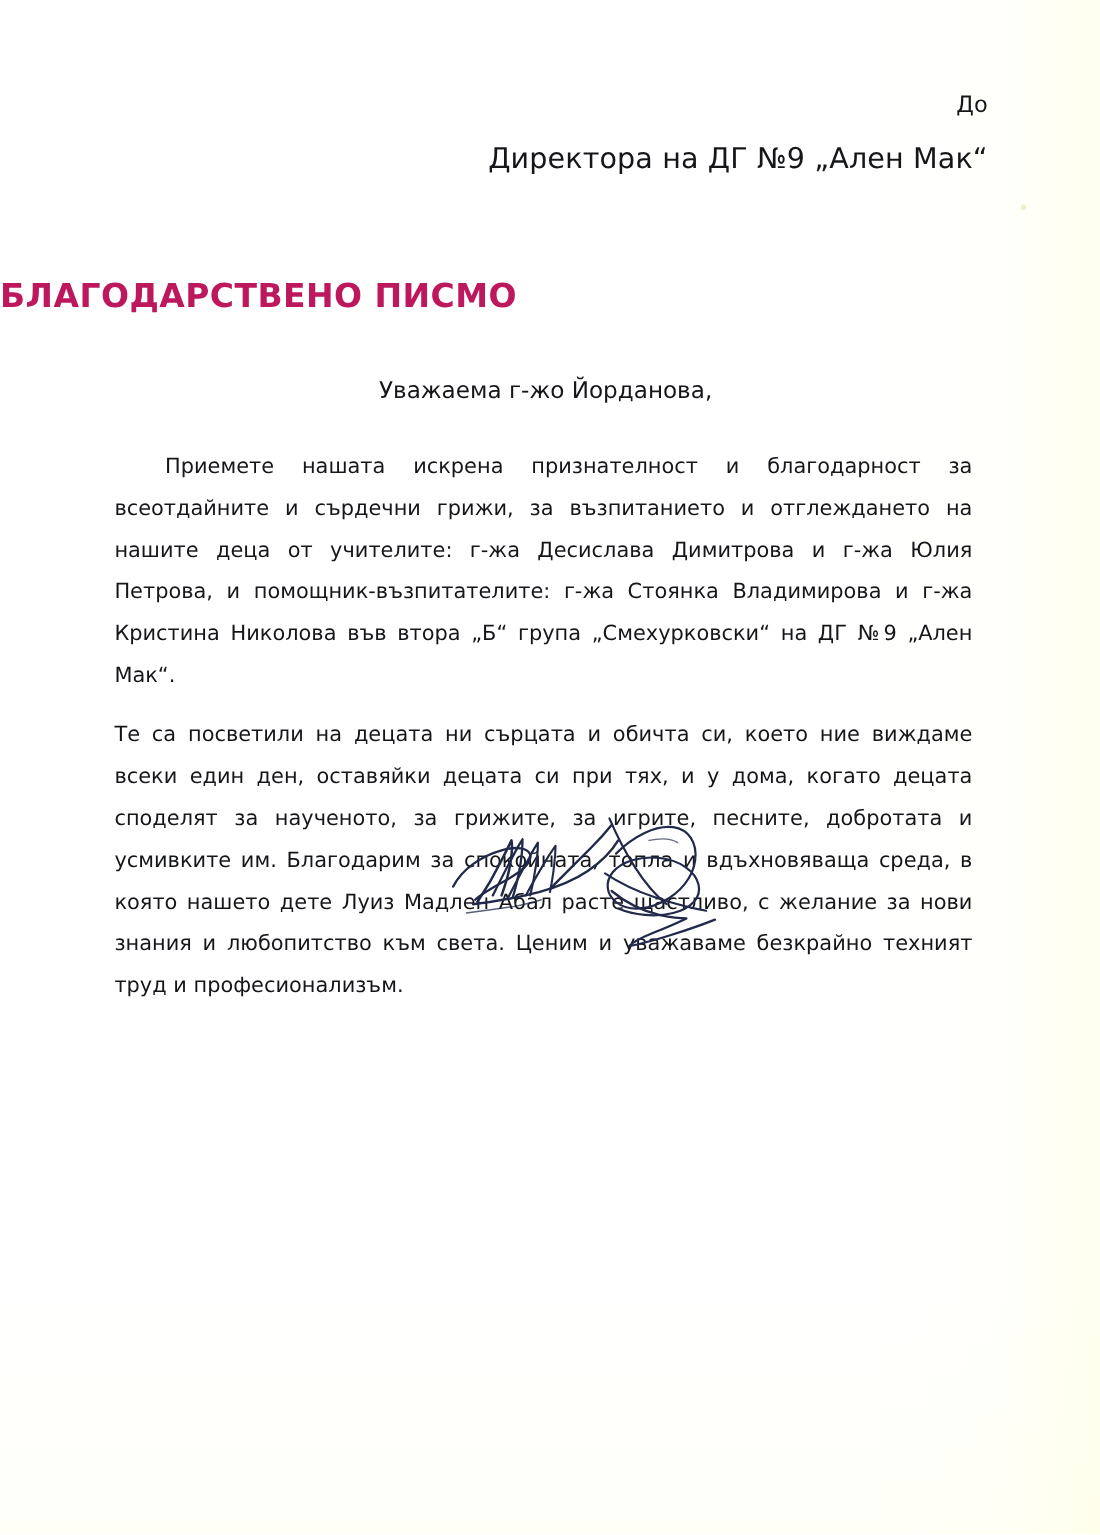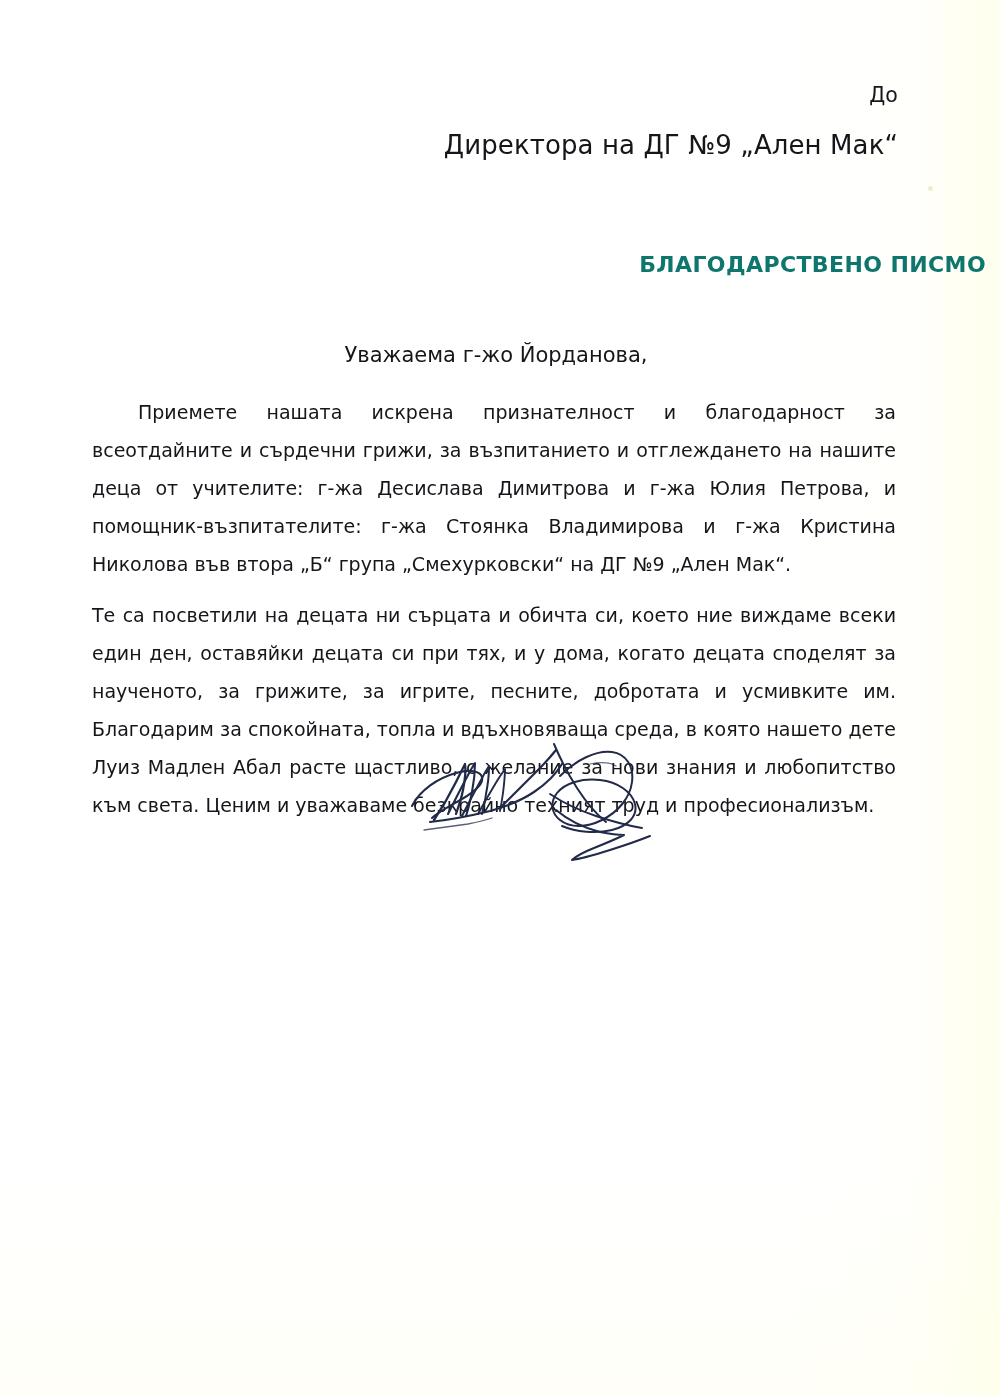--- a/index.html
+++ b/index.html
@@ -59,26 +59,26 @@
     display: block;
     font-size: 26px;
   }
 
   
   .doc-title {
     position: absolute;
     left: 0;
     top: 252px;
     width: 986px;
-    text-align: right;
+    text-align: left;
     font-family: "DejaVu Sans", "Liberation Sans", sans-serif;
-    font-size: 22px;
+    font-size: 30px;
     font-weight: bold;
     letter-spacing: 0.4px;
-    color: #0f766e;
+    color: #be185d;
   }
 
   
   .salutation {
     position: absolute;
     left: 0;
     top: 343px;
     width: 992px;
     text-align: center;
     font-size: 21px;
@@ -86,21 +86,21 @@
   }
 
   
   .body-block {
     position: absolute;
     left: 88px;
     top: 389px;
     width: 812px;
   }
   .para {
-    margin: 4px;
+    margin: 16px;
     text-align: justify;
     text-justify: inter-word;
     font-size: 19px;
     line-height: 38px;
     color: #15161a;
     hyphens: none;
   }
   .para.first {
     text-indent: 46px;
   }

